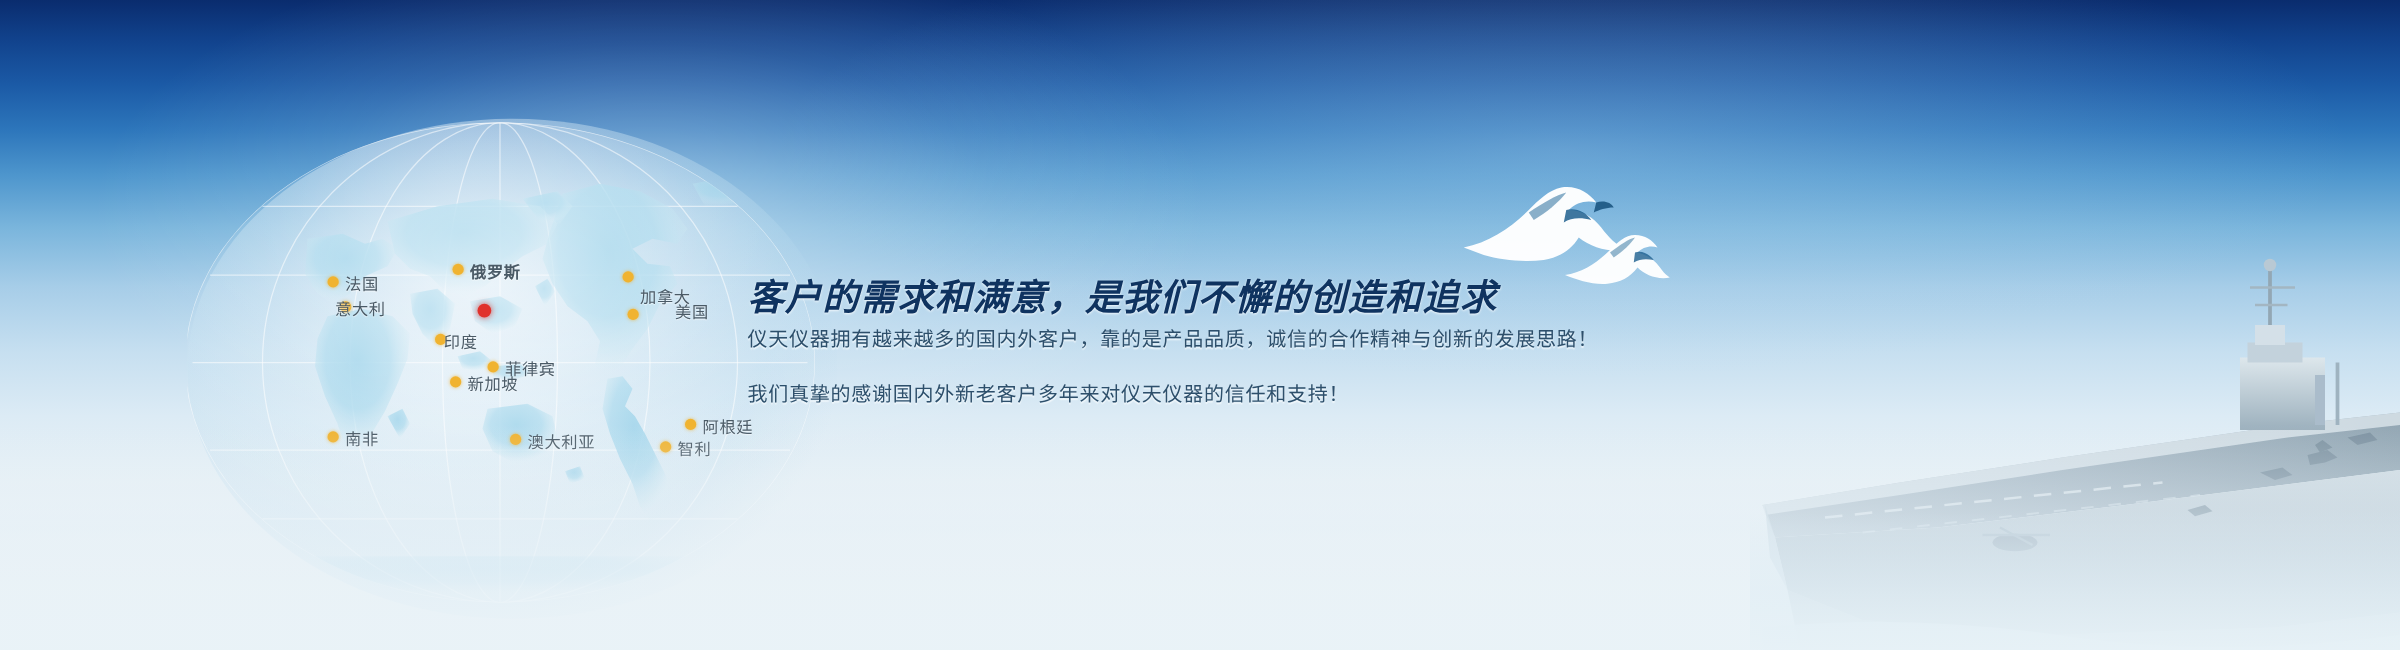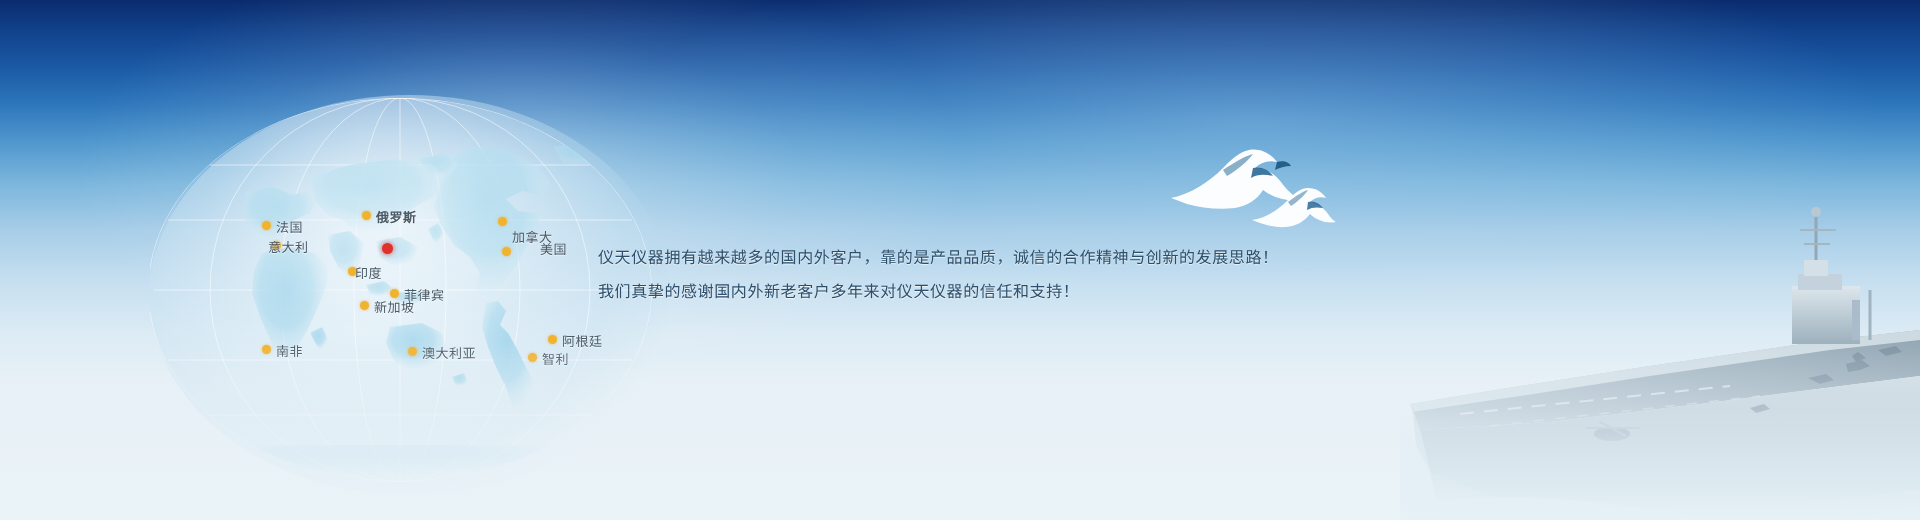--- a/index.html
+++ b/index.html
@@ -80,21 +80,20 @@
     font-size:29px;
     font-weight:bold;
     font-style:italic;
     color:#0f3360;
     letter-spacing:1px;
     line-height:1.2;
     white-space:nowrap;
     text-shadow:0 1px 2px rgba(255,255,255,.85);
   }
   .subline{
-    margin-top:20px;
     font-size:16px;
     color:#2d4f6b;
     line-height:2.0;
     letter-spacing:.6px;
     white-space:nowrap;
     text-shadow:0 1px 1px rgba(255,255,255,.7);
   }
 
   
   .bird{position:absolute;}
@@ -214,22 +213,23 @@
         <div class="maplabel" style="left: 272px; top: 248px;">澳大利亚</div>
         <div class="marker" style="left: 378px; top: 258px;"></div>
         <div class="maplabel" style="left: 392px; top: 254px;">智利</div>
         <div class="marker" style="left: 398px; top: 240px;"></div>
         <div class="maplabel" style="left: 412px; top: 236px;">阿根廷</div>
         <div class="marker red" style="left: 232px; top: 148px;"></div>
       </div>
   </div>
 
   <div class="copy">
+    <div class="headline">客户的需求和满意，是我们不懈的创造和追求</div>
     <div class="subline">仪天仪器拥有越来越多的国内外客户，靠的是产品品质，诚信的合作精神与创新的发展思路！</div>
-    <div class="subline" style="margin-top:2px">我们真挚的感谢国内外新老客户多年来对仪天仪器的信任和支持！</div>
+    <div class="subline" style="margin-top:12px">我们真挚的感谢国内外新老客户多年来对仪天仪器的信任和支持！</div>
   </div>
 
   <div class="bird" style="left:1165px;top:138px;">
     <svg width="140" height="90" viewBox="0 0 140 90">
       <path d="M6 60 C26 56 44 44 58 30 C66 22 74 14 84 12 C96 10 106 16 112 24
                C104 22 96 24 90 30 C100 30 110 36 116 44 C122 52 128 58 136 62
                C122 64 108 60 98 52 C92 62 82 68 70 70 C54 72 36 70 22 66 Z" fill="#ffffff" opacity="0.97"></path>
       <path d="M88 30 C96 28 104 32 108 38 C100 36 92 36 86 40 Z" fill="#1d5f8e" opacity="0.85"></path>
       <path d="M58 32 C70 24 80 18 88 16 C82 24 72 32 62 38 Z" fill="#2b6f9c" opacity="0.55"></path>
       <path d="M112 24 C118 22 124 24 126 28 C120 28 114 30 110 32 Z" fill="#0f4a76" opacity="0.8"></path>

